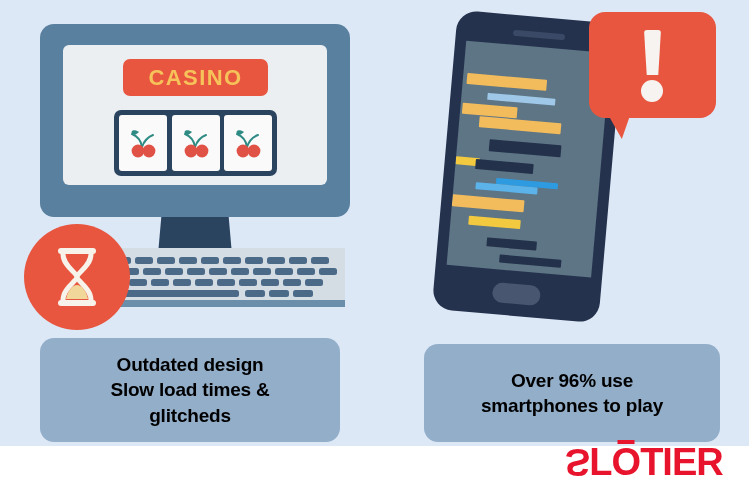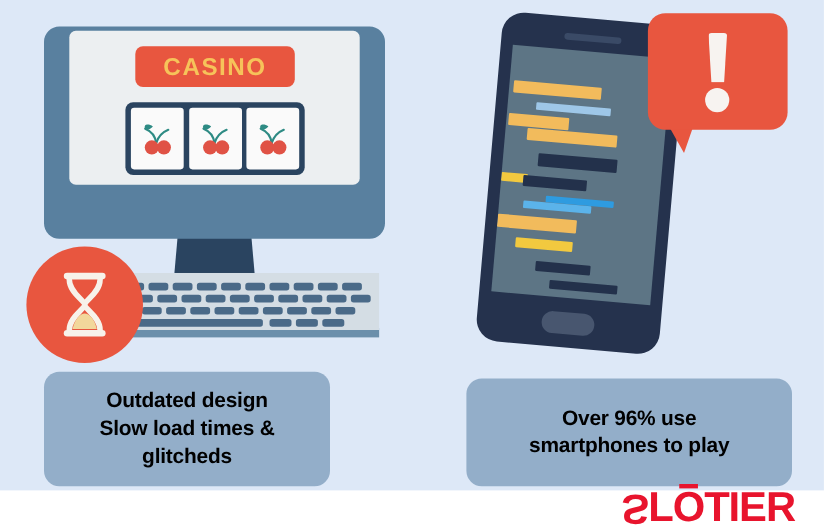--- a/index.html
+++ b/index.html
@@ -40,21 +40,21 @@
   }
   .monitor-body {
     position: absolute;
     left: 0; top: 0;
     width: 310px; height: 193px;
     background: #59809f;
     border-radius: 14px;
   }
   .monitor-screen {
     position: absolute;
-    left: 23px; top: 4px;
+    left: 23px; top: 21px;
     width: 264px; height: 140px;
     background: #eceff1;
     border-radius: 6px;
   }
   .monitor-neck {
     position: absolute;
     left: 117px; top: 190px;
     width: 76px; height: 52px;
     background: #2a4460;
     clip-path: polygon(6% 0, 94% 0, 100% 100%, 0% 100%);
@@ -230,21 +230,21 @@
     margin: 0;
     color: #000000;
     font-weight: 700;
     font-size: 19px;
     line-height: 1.32;
     letter-spacing: -0.2px;
     font-family: "Liberation Sans", sans-serif;
   }
   .caption-left {
     left: 40px; top: 338px;
-    width: 260px; height: 104px;
+    width: 300px; height: 104px;
     padding: 6px 18px;
   }
   .caption-right {
     left: 424px; top: 344px;
     width: 296px; height: 98px;
     padding: 6px 14px;
   }
 
   
   .logo {

